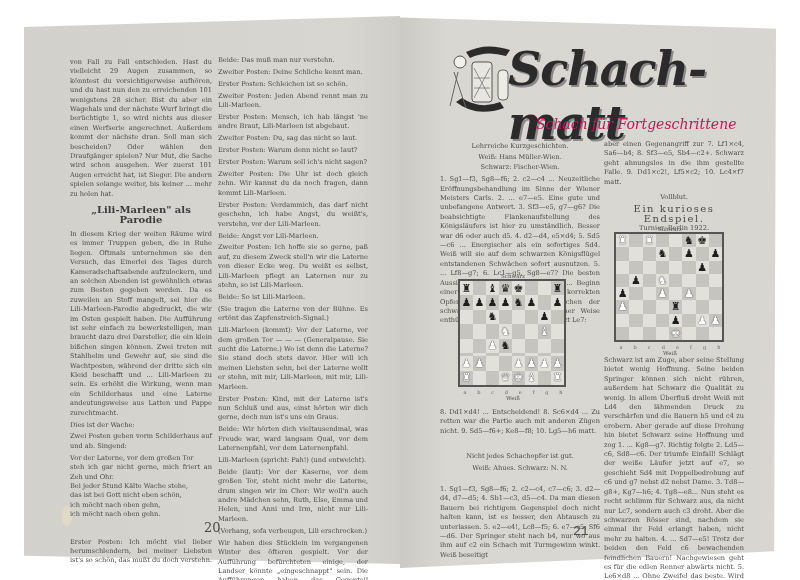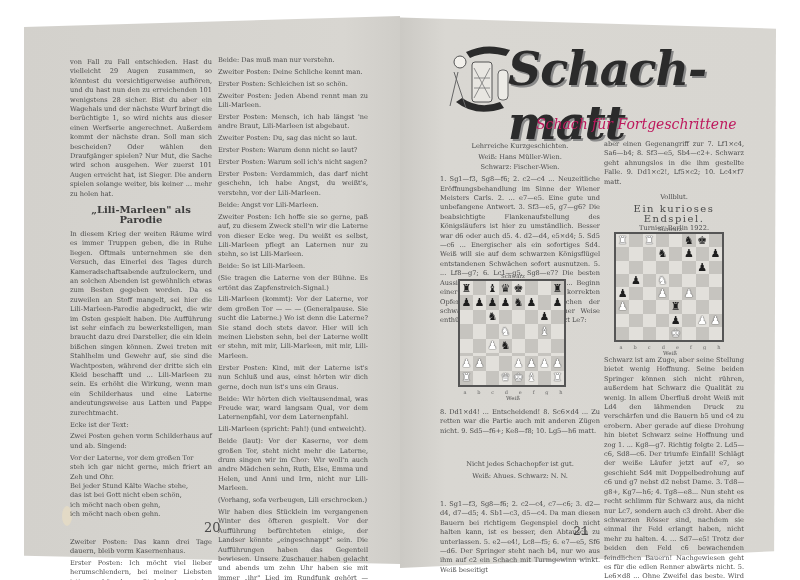--- a/index.html
+++ b/index.html
@@ -32,44 +32,44 @@
 </head>
 <body>
 
 <div class="page page-left"></div>
 <div class="stain"></div>
 
 <div class="col" style="left:70px;top:58px;width:142px;">
   <p>von Fall zu Fall entschieden. Hast du vielleicht 29 Augen zusammen, so könntest du vorsichtigerweise aufhören, und du hast nun den zu erreichenden 101 wenigstens 28 sicher. Bist du aber ein Wagehals und der nächste Wurf bringt die berüchtigte 1, so wird nichts aus dieser einen Werfserie angerechnet. Außerdem kommt der nächste dran. Soll man sich bescheiden? Oder wählen den Draufgänger spielen? Nur Mut, die Sache wird schon ausgehen. Wer zuerst 101 Augen erreicht hat, ist Sieger. Die andern spielen solange weiter, bis keiner ... mehr zu holen hat.</p>
   <div class="head">„Lili-Marleen" als Parodie</div>
   <p>In diesem Krieg der weiten Räume wird es immer Truppen geben, die in Ruhe liegen. Oftmals unternehmen sie den Versuch, das Einerlei des Tages durch Kameradschaftsabende aufzulockern, und an solchen Abenden ist gewöhnlich etwas zum Besten gegeben worden. Da es zuweilen an Stoff mangelt, sei hier die Lili-Marleen-Parodie abgedruckt, die wir im Osten gespielt haben. Die Aufführung ist sehr einfach zu bewerkstelligen, man braucht dazu drei Darsteller, die ein klein bißchen singen können. Zwei treten mit Stahlhelm und Gewehr auf, sie sind die Wachtposten, während der dritte sich ein Kleid beschafft und ... Lili-Marleen zu sein. Es erhöht die Wirkung, wenn man ein Schilderhaus und eine Laterne andeutungsweise aus Latten und Pappe zurechtmacht.</p>
-  <p>Ecke ist der Text:</p>
+  <p>Dies ist der Wache:</p>
   <p>Zwei Posten gehen vorm Schilderhaus auf und ab. Singend:</p>
   <div style="margin-bottom:18px;">
     <div class="verse">Vor der Laterne, vor dem großen Tor</div>
     <div class="verse">steh ich gar nicht gerne, mich friert an Zeh und Ohr.</div>
     <div class="verse">Bei jeder Stund Kälte Wache stehe,</div>
     <div class="verse">das ist bei Gott nicht eben schön,</div>
     <div class="verse">ich möcht nach oben gehn,</div>
     <div class="verse">ich möcht nach oben gehn.</div>
   </div>
-  <p>Zweiter Posten: Das kann drei Tage dauern, bleib vorm Kasernenhaus.</p>
   <p>Erster Posten: Ich möcht viel lieber herumschlendern, bei meiner Liebsten ist's so schön, das mußt du doch verstehn.</p>
 
 </div>
 
 <div class="col" style="left:218px;top:56px;width:150px;">
   <p>Beide: Das muß man nur verstehn.</p>
   <p>Zweiter Posten: Deine Schliche kennt man.</p>
   <p>Erster Posten: Schleichen ist so schön.</p>
   <p>Zweiter Posten: Jeden Abend rennt man zu Lili-Marleen.</p>
   <p>Erster Posten: Mensch, ich hab längst 'ne andre Braut, Lili-Marleen ist abgebaut.</p>
   <p>Zweiter Posten: Du, sag das nicht so laut.</p>
   <p>Erster Posten: Warum denn nicht so laut?</p>
   <p>Erster Posten: Warum soll ich's nicht sagen?</p>
+  <p>Zweiter Posten: Die Uhr ist doch gleich zehn. Wir kannst du da noch fragen, dann kommt Lili-Marleen.</p>
   <p>Erster Posten: Verdammich, das darf nicht geschehn, ich habe Angst, du weißt's, verstehn, vor der Lili-Marleen.</p>
   <p>Beide: Angst vor Lili-Marleen.</p>
   <p>Zweiter Posten: Ich hoffe sie so gerne, paß auf, zu diesem Zweck stell'n wir die Laterne von dieser Ecke weg. Du weißt es selbst, Lili-Marleen pflegt an Laternen nur zu stehn, so ist Lili-Marleen.</p>
   <p>Beide: So ist Lili-Marleen.</p>
   <p>(Sie tragen die Laterne von der Bühne. Es ertönt das Zapfenstreich-Signal.)</p>
   <p>Lili-Marleen (kommt): Vor der Laterne, vor dem großen Tor — — — (Generalpause. Sie sucht die Laterne.) Wo ist denn die Laterne? Sie stand doch stets davor. Hier will ich meinen Liebsten sehn, bei der Laterne wollt er stehn, mit mir, Lili-Marleen, mit mir, Lili-Marleen.</p>
   <p>Erster Posten: Kind, mit der Laterne ist's nun Schluß und aus, einst hörten wir dich gerne, doch nun ist's uns ein Graus.</p>
   <p>Beide: Wir hörten dich vieltausendmal, was Freude war, ward langsam Qual, vor dem Laternenpfahl, vor dem Laternenpfahl.</p>
   <p>Lili-Marleen (spricht: Pah!) (und entweicht).</p>
   <p>Beide (laut): Vor der Kaserne, vor dem großen Tor, steht nicht mehr die Laterne, drum singen wir im Chor: Wir woll'n auch andre Mädchen sehn, Ruth, Else, Emma und Helen, und Anni und Irm, nicht nur Lili-Marleen.</p>
@@ -236,22 +236,22 @@
       <span>e</span>
       <span>f</span>
       <span>g</span>
       <span>h</span>
     </div>
   <div class="board-caption">Weiß</div>
 </div>
 
 <div class="col" style="left:440px;top:408px;width:160px;">
   <p>8. Dd1×d4! ... Entscheidend! 8. Sc6×d4 ... Zu retten war die Partie auch mit anderen Zügen nicht. 9. Sd5—f6+; Ke8—f8; 10. Lg5—h6 matt.</p>
-  <div class="sub" style="margin-top:24px;">Nicht jedes Schachopfer ist gut.</div>
-  <div class="center" style="margin-bottom:19px;">Weiß: Ahues. Schwarz: N. N.</div>
+  <div class="sub" style="margin-top:16px;">Nicht jedes Schachopfer ist gut.</div>
+  <div class="center" style="margin-bottom:12px;">Weiß: Ahues. Schwarz: N. N.</div>
   <p>1. Sg1—f3, Sg8—f6; 2. c2—c4, c7—c6; 3. d2—d4, d7—d5; 4. Sb1—c3, d5—c4. Da man diesen Bauern bei richtigem Gegenspiel doch nicht halten kann, ist es besser, den Abtausch zu unterlassen. 5. e2—e4!, Lc8—f5; 6. e7—e5, Sf6—d6. Der Springer steht nach b4, nur wo aus ihm auf c2 ein Schach mit Turmgewinn winkt. Weiß beseitigt</p>
 </div>
 
 <div class="col" style="left:604px;top:140px;width:140px;">
   <p>aber einen Gegenangriff zur 7. Lf1×c4, Sa6—b4; 8. Sf3—e5, Sb4—c2+. Schwarz geht ahnungslos in die ihm gestellte Falle. 9. Dd1×c2!, Lf5×c2; 10. Lc4×f7 matt.</p>
   <div class="sub" style="margin-top:6px;">Vollblut.</div>
   <div class="spaced">Ein kurioses Endspiel.</div>
   <div class="center">Turnier, Berlin 1922.</div>
   <div class="center">Weiß: Gregory-Riga.</div>
   <div class="center">Schwarz: Ahues-Berlin.</div>

